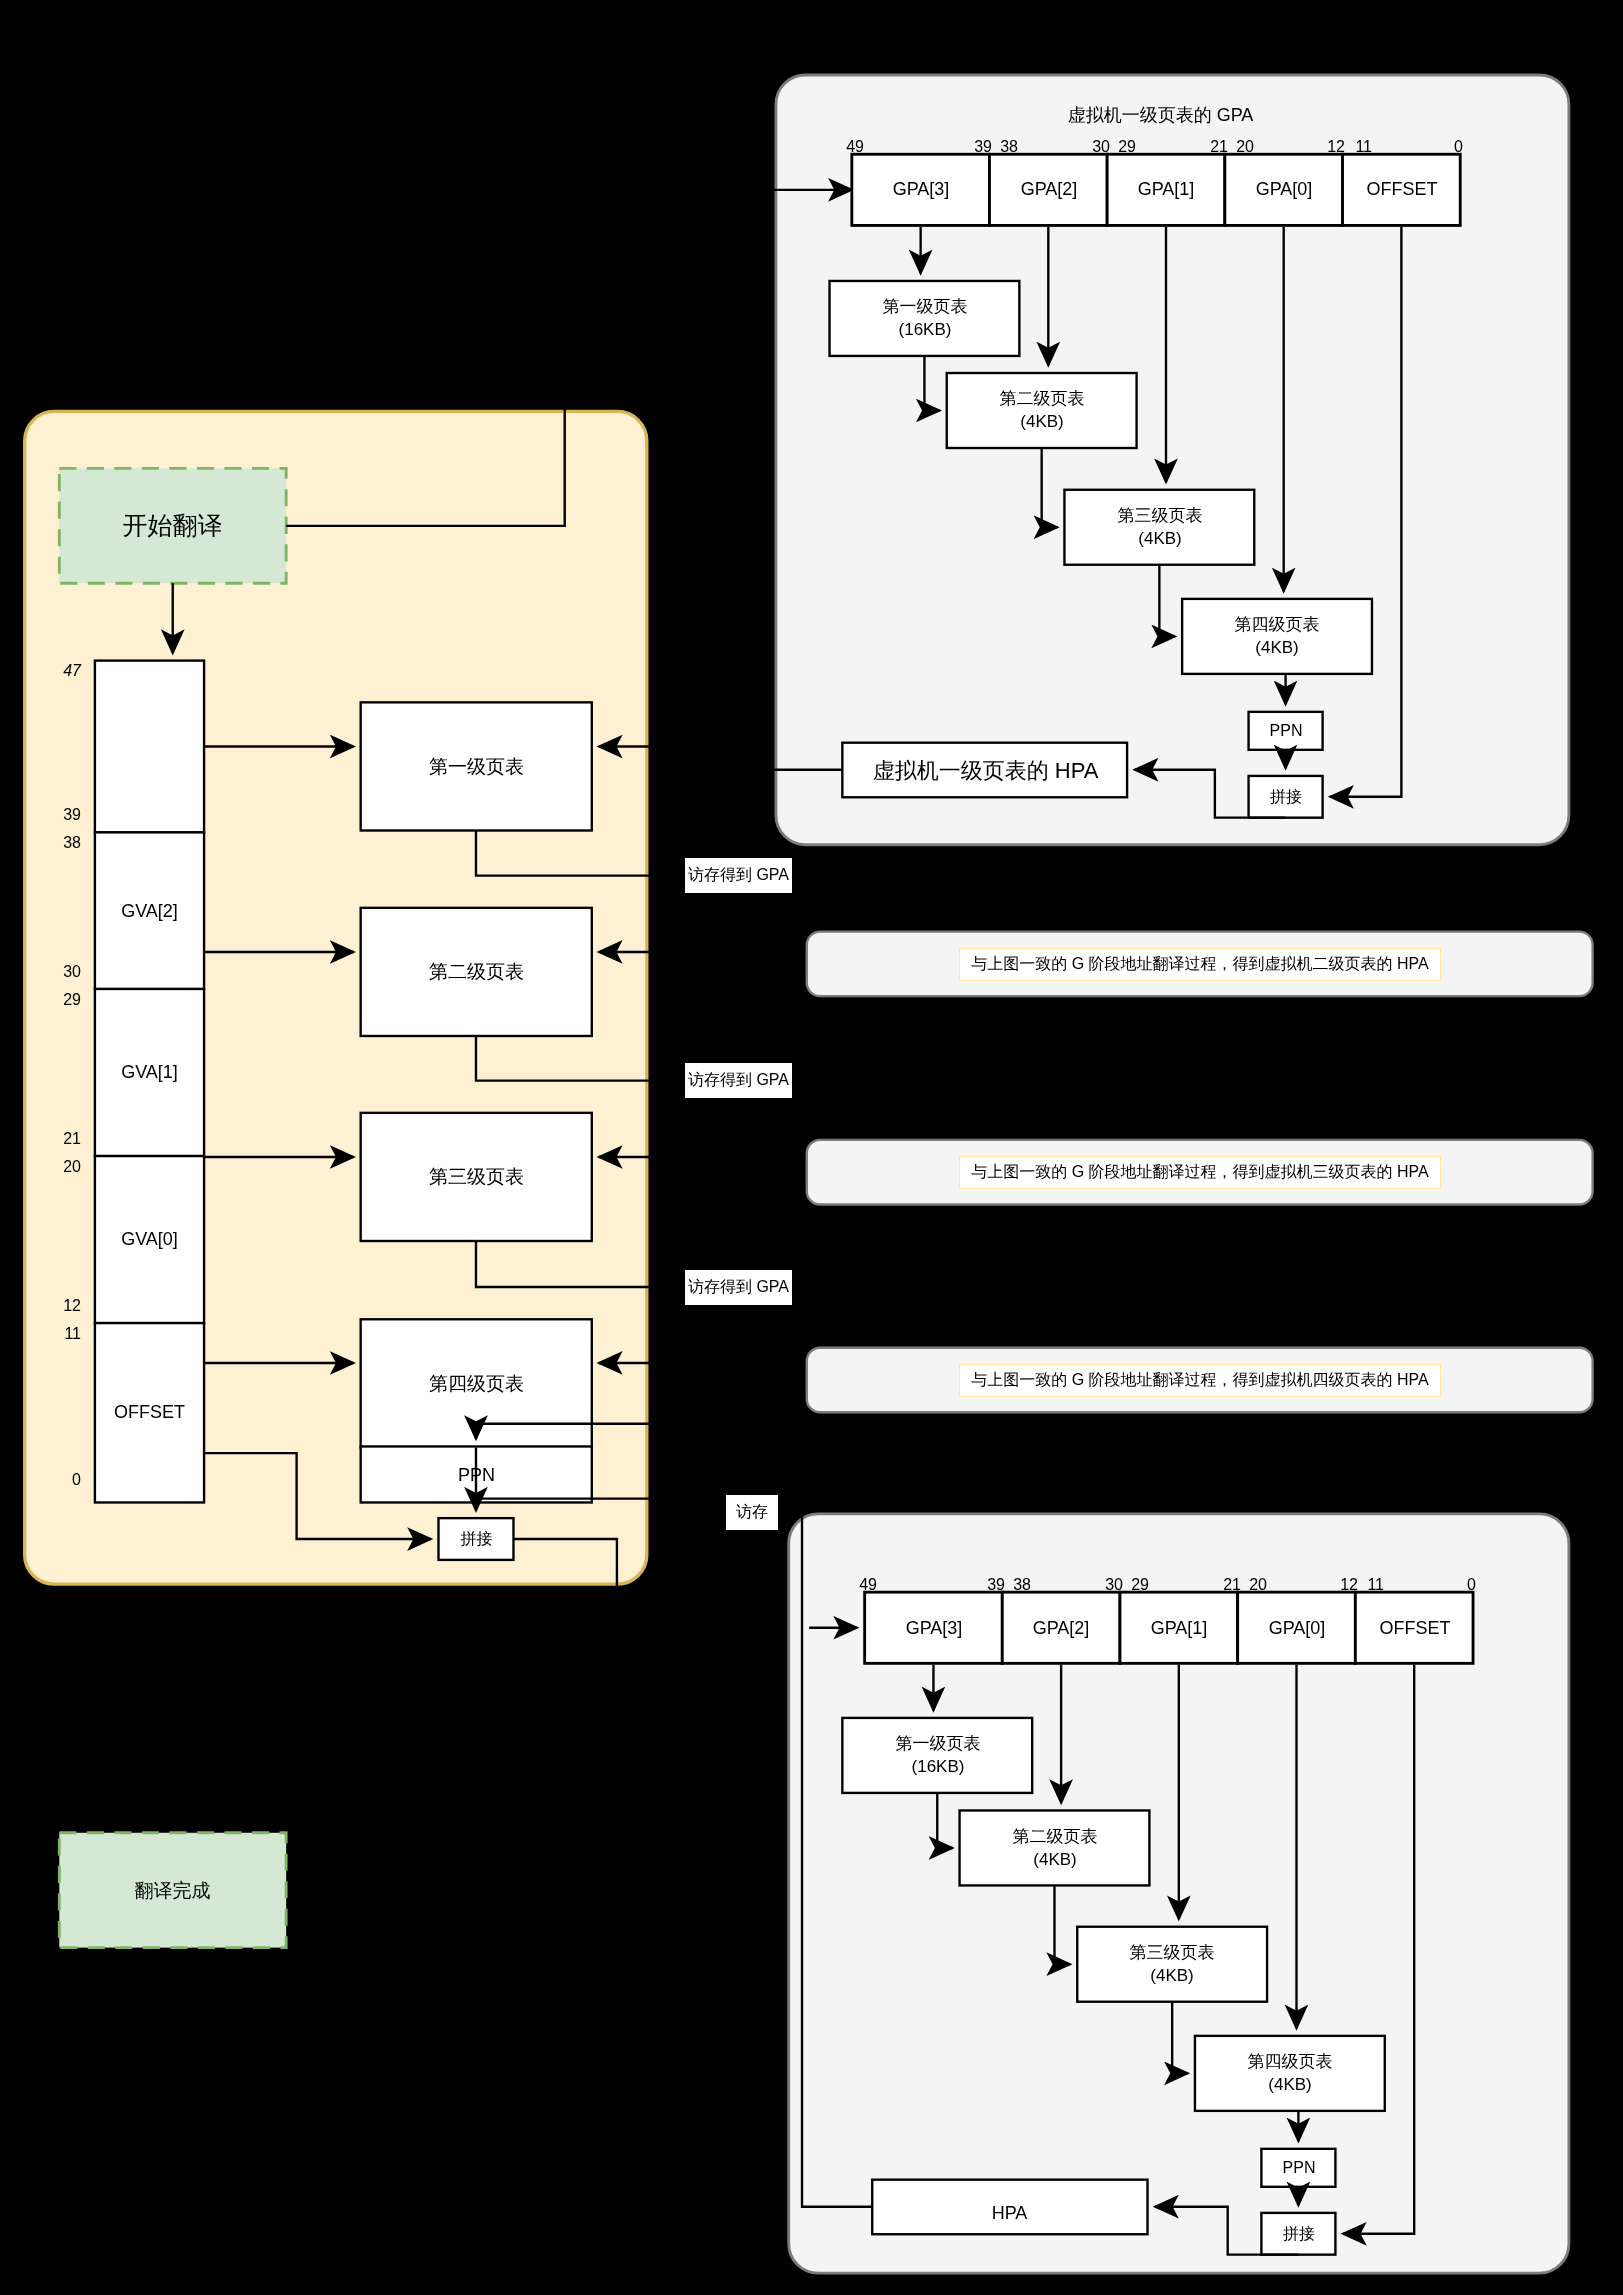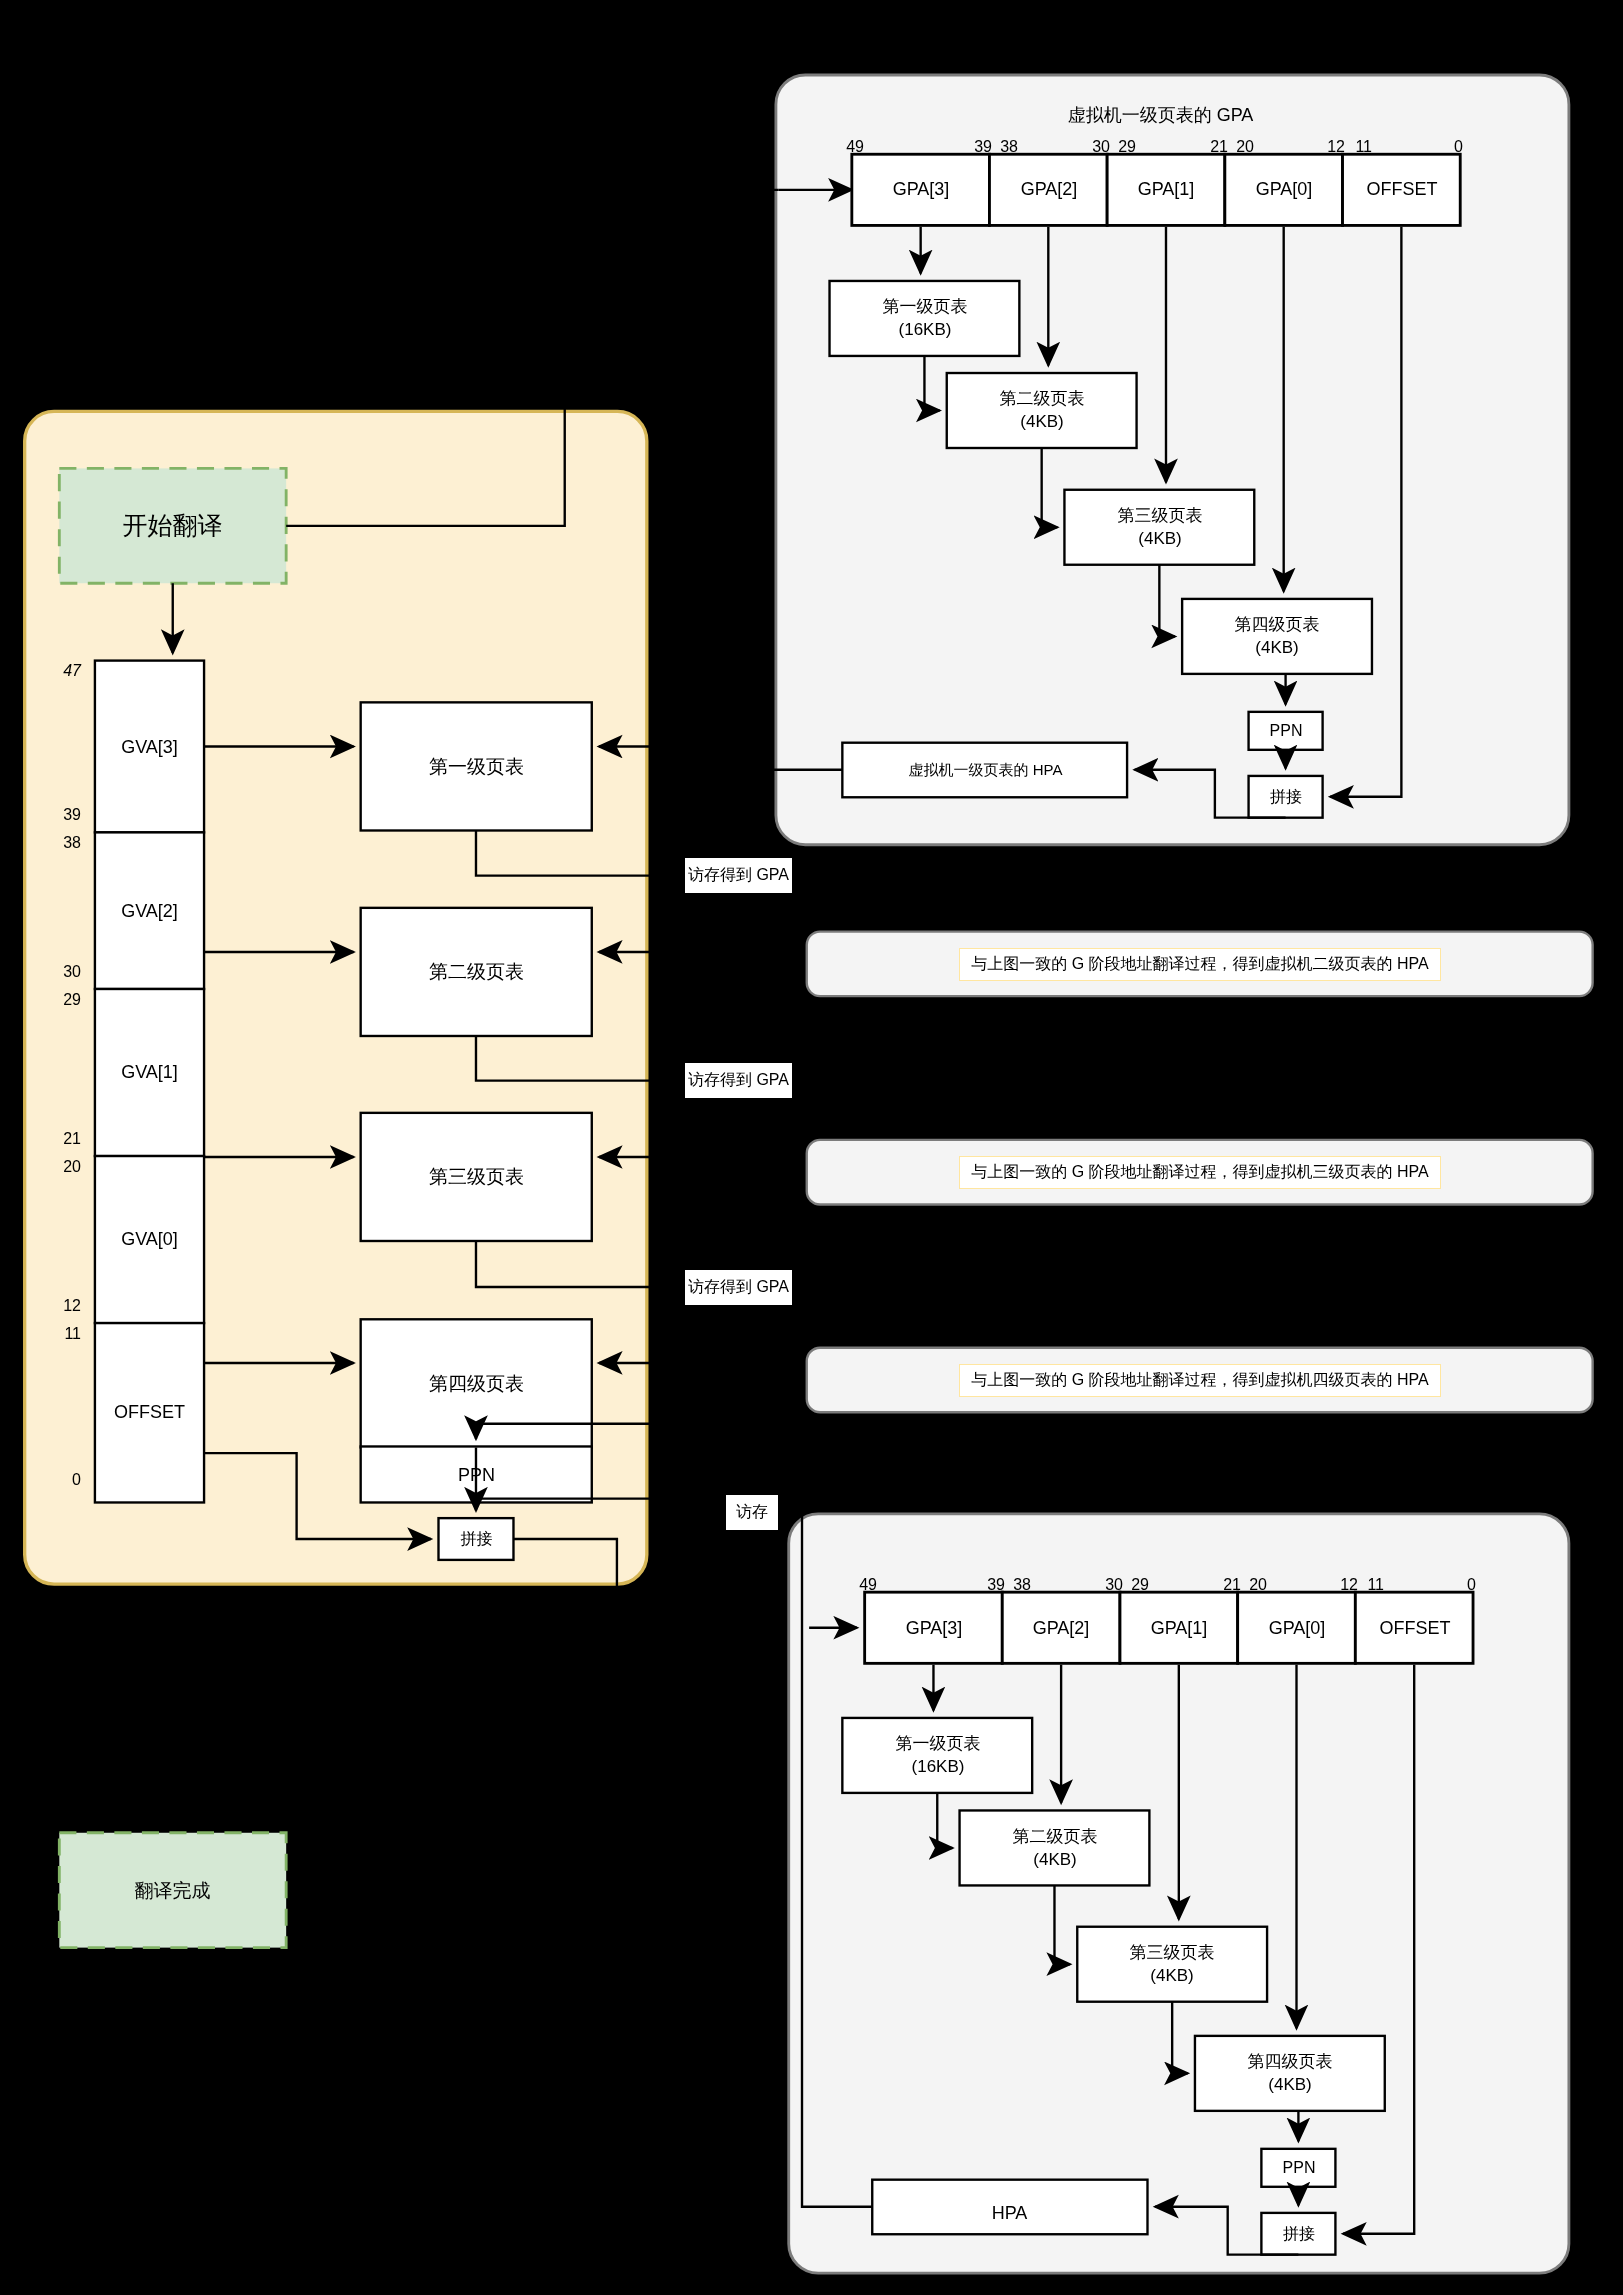--- a/index.html
+++ b/index.html
@@ -175,21 +175,20 @@
 <div class="bitnum" style="left:38px;top:806px;width:43px;">39</div>
 <div class="bitnum" style="left:38px;top:834px;width:43px;">38</div>
 <div class="bitnum" style="left:38px;top:963px;width:43px;">30</div>
 <div class="bitnum" style="left:38px;top:991px;width:43px;">29</div>
 <div class="bitnum" style="left:38px;top:1130px;width:43px;">21</div>
 <div class="bitnum" style="left:38px;top:1158px;width:43px;">20</div>
 <div class="bitnum" style="left:38px;top:1297px;width:43px;">12</div>
 <div class="bitnum" style="left:38px;top:1325px;width:43px;">11</div>
 <div class="bitnum" style="left:38px;top:1471px;width:43px;">0</div>
 
-<div class="boxtxt" style="left:95px;top:661px;width:109px;height:172px;font-size:18px;">GVA[3]</div>
 <div class="boxtxt" style="left:95px;top:833px;width:109px;height:157px;font-size:18px;">GVA[2]</div>
 <div class="boxtxt" style="left:95px;top:989px;width:109px;height:167px;font-size:18px;">GVA[1]</div>
 <div class="boxtxt" style="left:95px;top:1156px;width:109px;height:167px;font-size:18px;">GVA[0]</div>
 <div class="boxtxt" style="left:95px;top:1323px;width:109px;height:179px;font-size:18px;">OFFSET</div>
 
 <div class="boxtxt" style="left:361px;top:703px;width:231px;height:128px;font-size:19px;">第一级页表</div>
 <div class="boxtxt" style="left:361px;top:908px;width:231px;height:128px;font-size:19px;">第二级页表</div>
 <div class="boxtxt" style="left:361px;top:1113px;width:231px;height:128px;font-size:19px;">第三级页表</div>
 <div class="boxtxt" style="left:361px;top:1320px;width:231px;height:128px;font-size:19px;">第四级页表</div>
 <div class="boxtxt" style="left:361px;top:1447px;width:231px;height:56px;font-size:18px;">PPN</div>
@@ -230,21 +229,21 @@
 <div class="boxtxt" style="left:1065px;top:490px;width:190px;height:75px;font-size:17px;">
   <span>第三级页表</span>
   <span>(4KB)</span>
 </div>
 <div class="boxtxt" style="left:1182px;top:599px;width:190px;height:75px;font-size:17px;">
   <span>第四级页表</span>
   <span>(4KB)</span>
 </div>
 <div class="boxtxt" style="left:1249px;top:712px;width:74px;height:38px;font-size:16px;">PPN</div>
 <div class="boxtxt" style="left:1249px;top:776px;width:74px;height:42px;font-size:16px;">拼接</div>
-<div class="boxtxt" style="left:843px;top:743px;width:285px;height:55px;font-size:15px;">虚拟机一级页表的 HPA</div>
+<div class="boxtxt" style="left:843px;top:743px;width:285px;height:55px;font-size:22px;">虚拟机一级页表的 HPA</div>
 
 <div class="noteband" style="left:807px;top:932px;width:786px;height:65px;">
   <div class="inner">与上图一致的 G 阶段地址翻译过程，得到虚拟机二级页表的 HPA</div>
 </div>
 <div class="noteband" style="left:807px;top:1140px;width:786px;height:65px;justify-content:center;">
   <div class="inner">与上图一致的 G 阶段地址翻译过程，得到虚拟机三级页表的 HPA</div>
 </div>
 <div class="noteband" style="left:807px;top:1348px;width:786px;height:65px;">
   <div class="inner">与上图一致的 G 阶段地址翻译过程，得到虚拟机四级页表的 HPA</div>
 </div>

